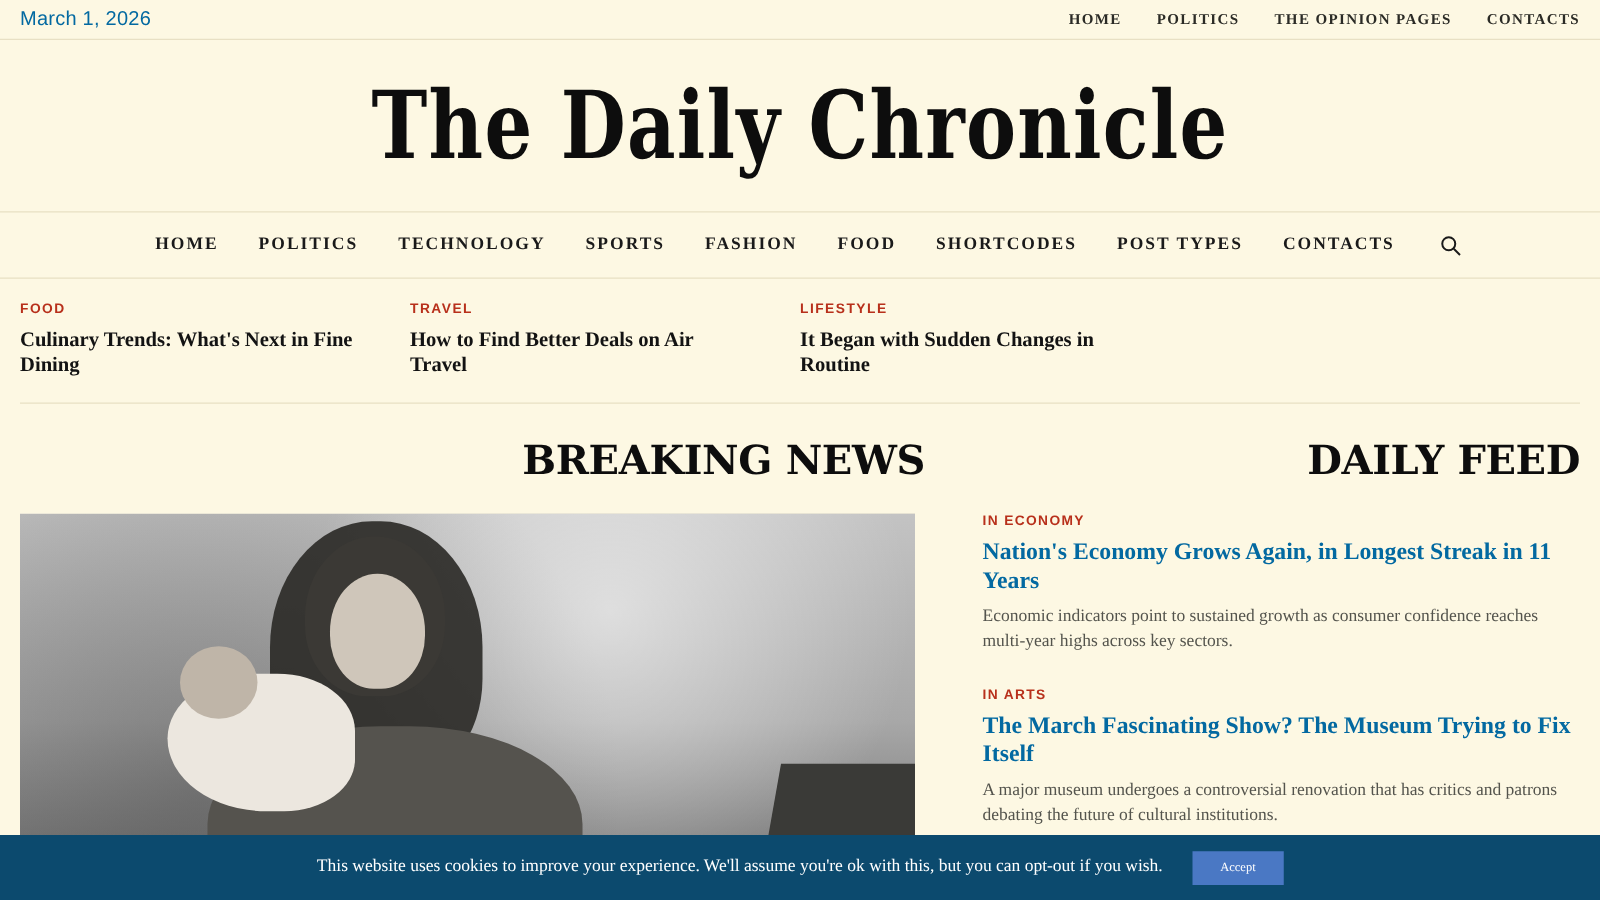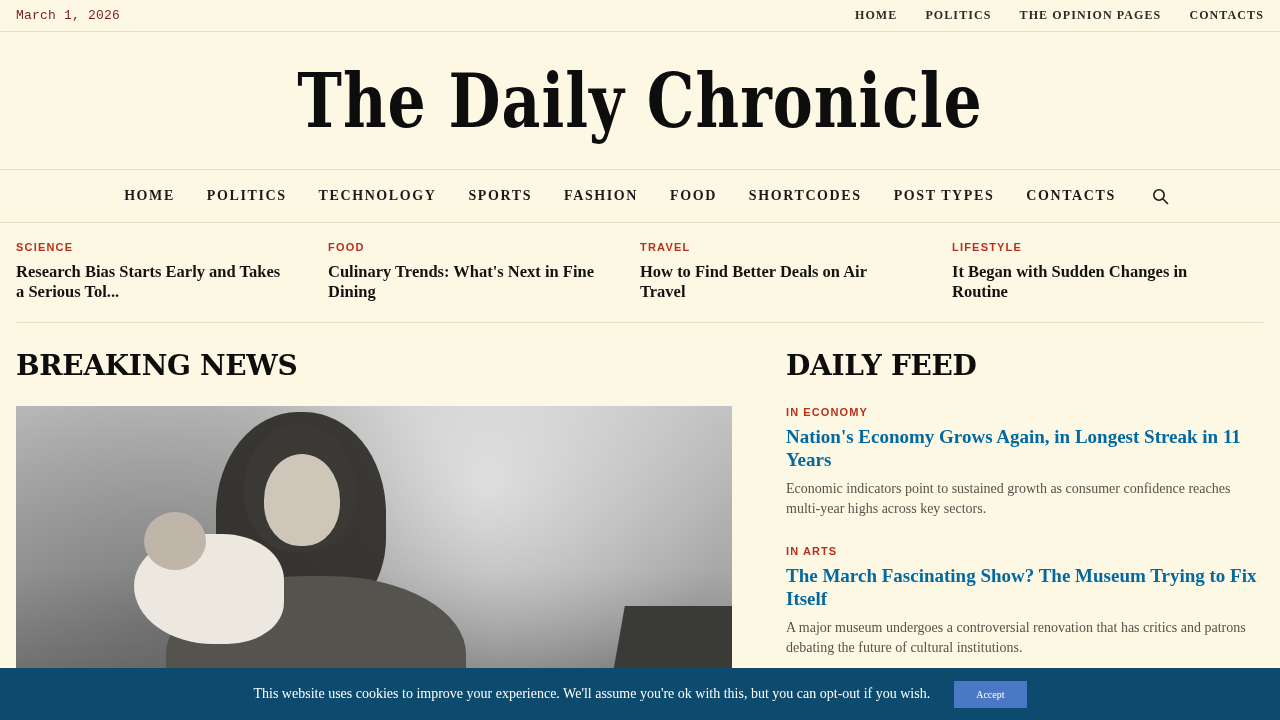--- a/index.html
+++ b/index.html
@@ -21,23 +21,23 @@
     height: 32px;
     border-bottom: 1px solid #e8e0c4;
     display: flex;
     align-items: center;
     justify-content: space-between;
     padding: 0 16px;
     box-sizing: border-box;
     background: #fdf8e3;
   }
   .topbar-date {
-    font-family: Liberation Mono, monospace;
-    font-size: 13px;
-    color: #7f1d1d;
+    font-family: Liberation Sans, sans-serif;
+    font-size: 16px;
+    color: #0369a1;
     letter-spacing: 0.2px;
   }
   .topbar-nav {
     display: flex;
     align-items: center;
     gap: 28px;
   }
   .topbar-nav a {
     font-family: "Liberation Serif", serif;
     font-size: 12px;
@@ -136,25 +136,26 @@
     padding: 0 16px;
     box-sizing: border-box;
     margin-top: 26px;
     gap: 46px;
   }
   .col-left { width: 724px; }
   .col-right { flex: 1; }
 
   .section-head {
     font-family: "DejaVu Serif", serif;
-    font-size: 28px;
+    font-size: 32px;
     font-weight: bold;
     letter-spacing: -0.3px;
     color: #0d0d0d;
     margin: 0 0 24px 0;
+    text-align: right;
   }
 
   .hero-photo {
     width: 716px;
     height: 300px;
     background: linear-gradient(160deg,#c9c9c6 0%, #b6b6b2 35%, #8e8e8a 70%, #d5d5d2 100%);
     position: relative;
     overflow: hidden;
   }
   .hero-photo .shape-wall {
@@ -315,24 +316,20 @@
   <button class="search-btn">
     <svg width="17" height="17" viewBox="0 0 17 17" fill="none" stroke="#1a1a1a" stroke-width="1.6">
       <circle cx="7" cy="7" r="5.2"></circle>
       <line x1="11" y1="11" x2="16" y2="16"></line>
     </svg>
   </button>
 </div>
 
 <div class="highlights">
   <div class="hl-item">
-    <div class="hl-cat">SCIENCE</div>
-    <div class="hl-title">Research Bias Starts Early and Takes a Serious Tol...</div>
-  </div>
-  <div class="hl-item">
     <div class="hl-cat">FOOD</div>
     <div class="hl-title">Culinary Trends: What's Next in Fine Dining</div>
   </div>
   <div class="hl-item">
     <div class="hl-cat">TRAVEL</div>
     <div class="hl-title">How to Find Better Deals on Air Travel</div>
   </div>
   <div class="hl-item">
     <div class="hl-cat">LIFESTYLE</div>
     <div class="hl-title">It Began with Sudden Changes in Routine</div>

